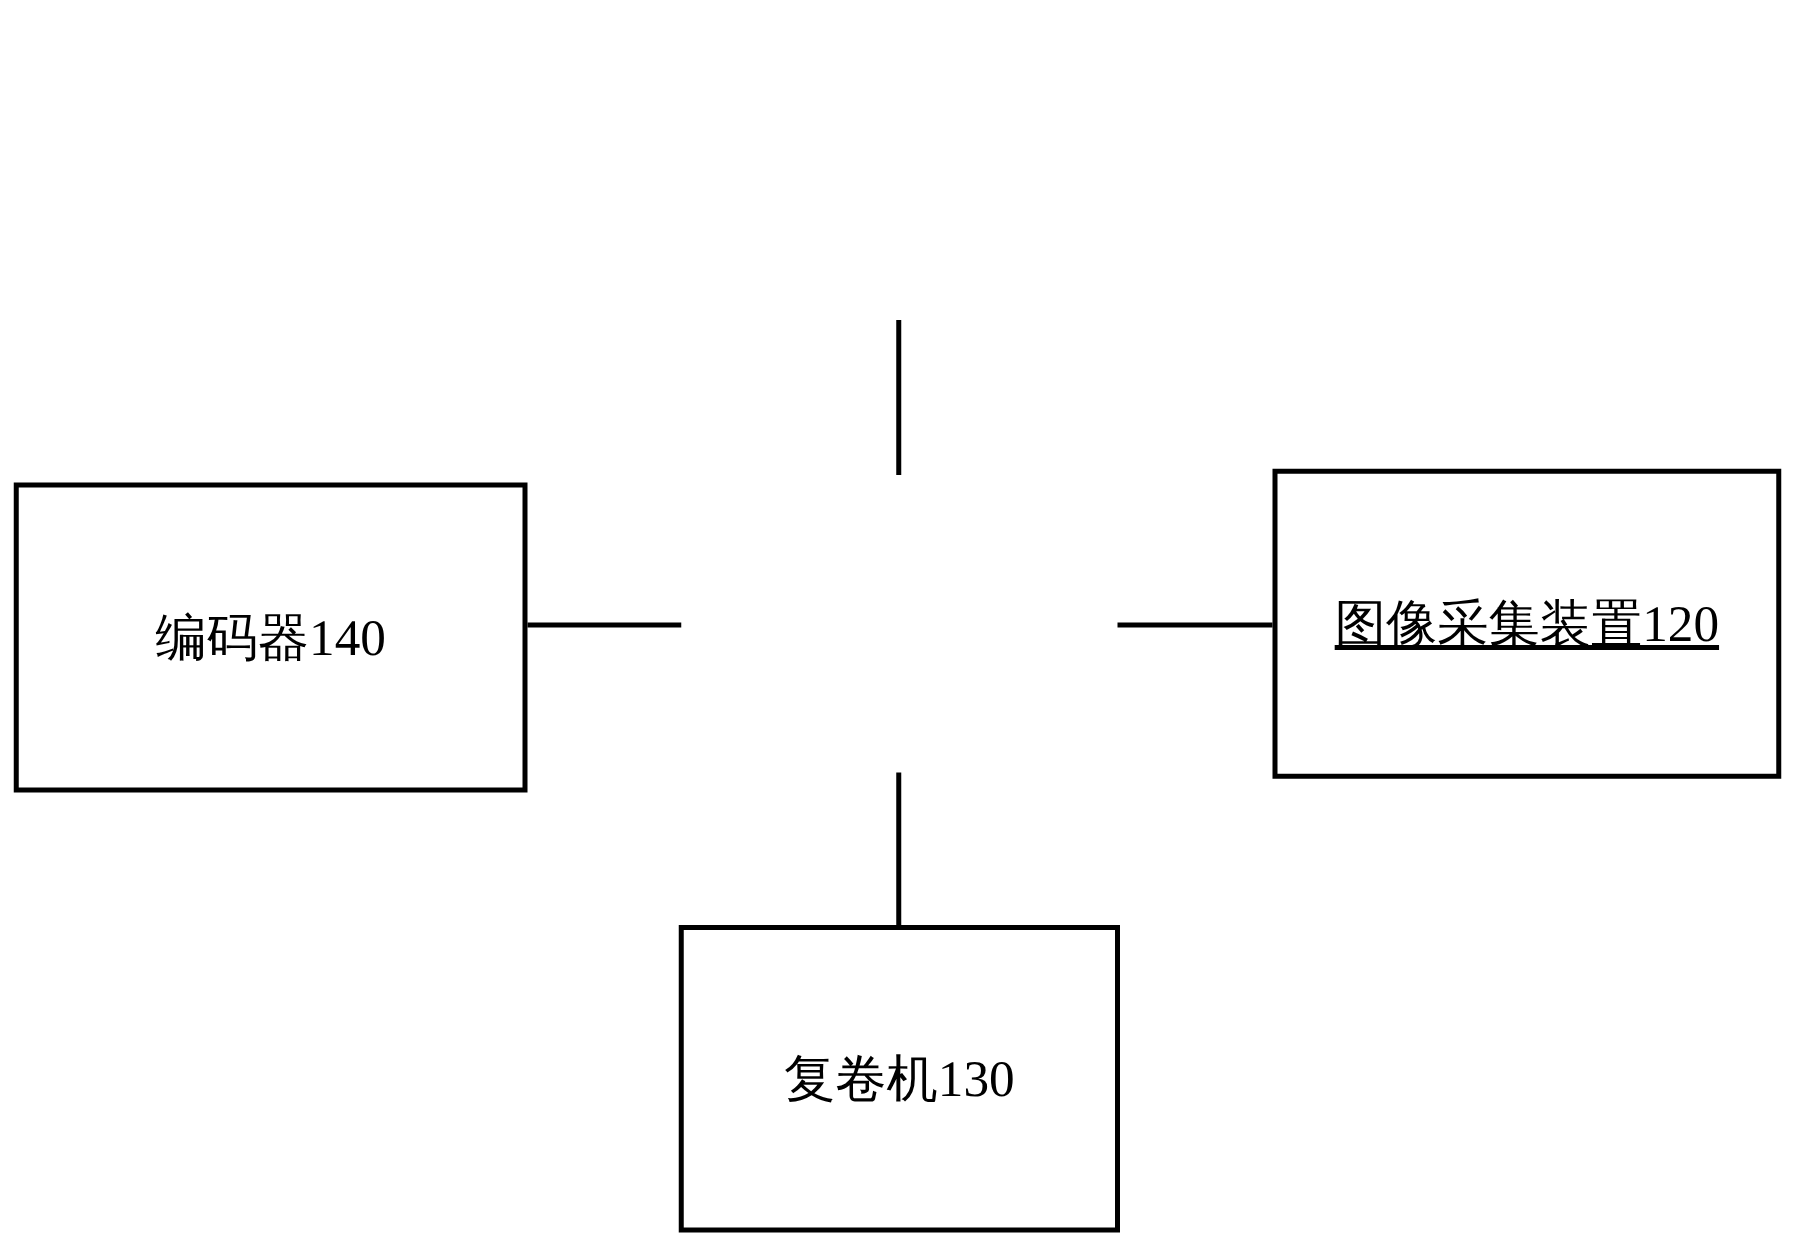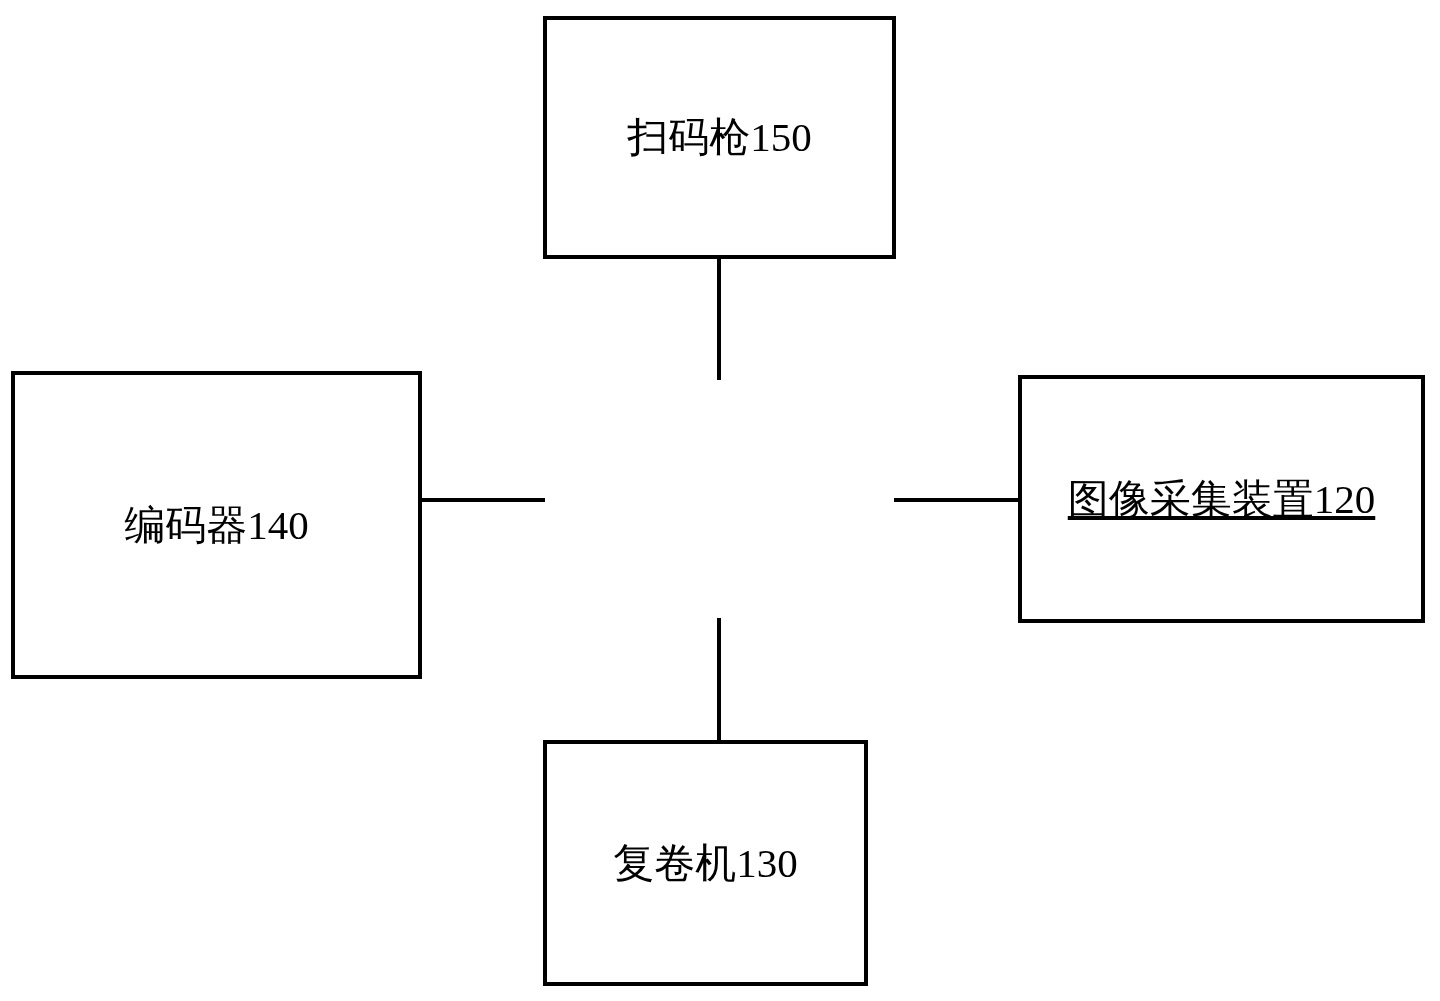--- a/index.html
+++ b/index.html
@@ -43,43 +43,40 @@
   .connector.horizontal {
     height: 4px;
   }
   .connector.vertical {
     width: 4px;
   }
 
   
   #node-scanner   { left: 543px; top: 16px;  width: 353px; height: 243px; }
   #node-pc        { left: 543px; top: 377px; width: 353px; height: 244px; }
-  #node-encoder   { left: 11px;  top: 371px; width: 411px; height: 308px; }
+  #node-encoder   { left: 11px;  top: 386px; width: 411px; height: 248px; }
   #node-camera    { left: 1018px;top: 375px; width: 407px; height: 248px; text-decoration: underline; }
-  #node-rewinder  { left: 543px; top: 740px; width: 325px; height: 246px; }
+  #node-rewinder  { left: 543px; top: 740px; width: 353px; height: 246px; }
 
   
   #link-scanner-pc   { left: 717px;  top: 256px; height: 124px; }
   #link-pc-rewinder  { left: 717px;  top: 618px; height: 124px; }
   #link-encoder-pc   { left: 419px;  top: 498px; width: 126px; }
   #link-pc-camera    { left: 894px;  top: 498px; width: 126px; }
 </style>
 </head>
 <body>
 
 <div id="diagram-canvas">
 
   <div class="connector vertical" id="link-scanner-pc"></div>
   <div class="connector vertical" id="link-pc-rewinder"></div>
   <div class="connector horizontal" id="link-encoder-pc"></div>
   <div class="connector horizontal" id="link-pc-camera"></div>
 
-  <div class="node" id="node-scanner">
-    <span class="node-label">扫码枪150</span>
-  </div>
 
 
   <div class="node" id="node-encoder">
     <span class="node-label">编码器140</span>
   </div>
 
   <div class="node" id="node-camera">
     <span class="node-label">图像采集装置120</span>
   </div>
 

